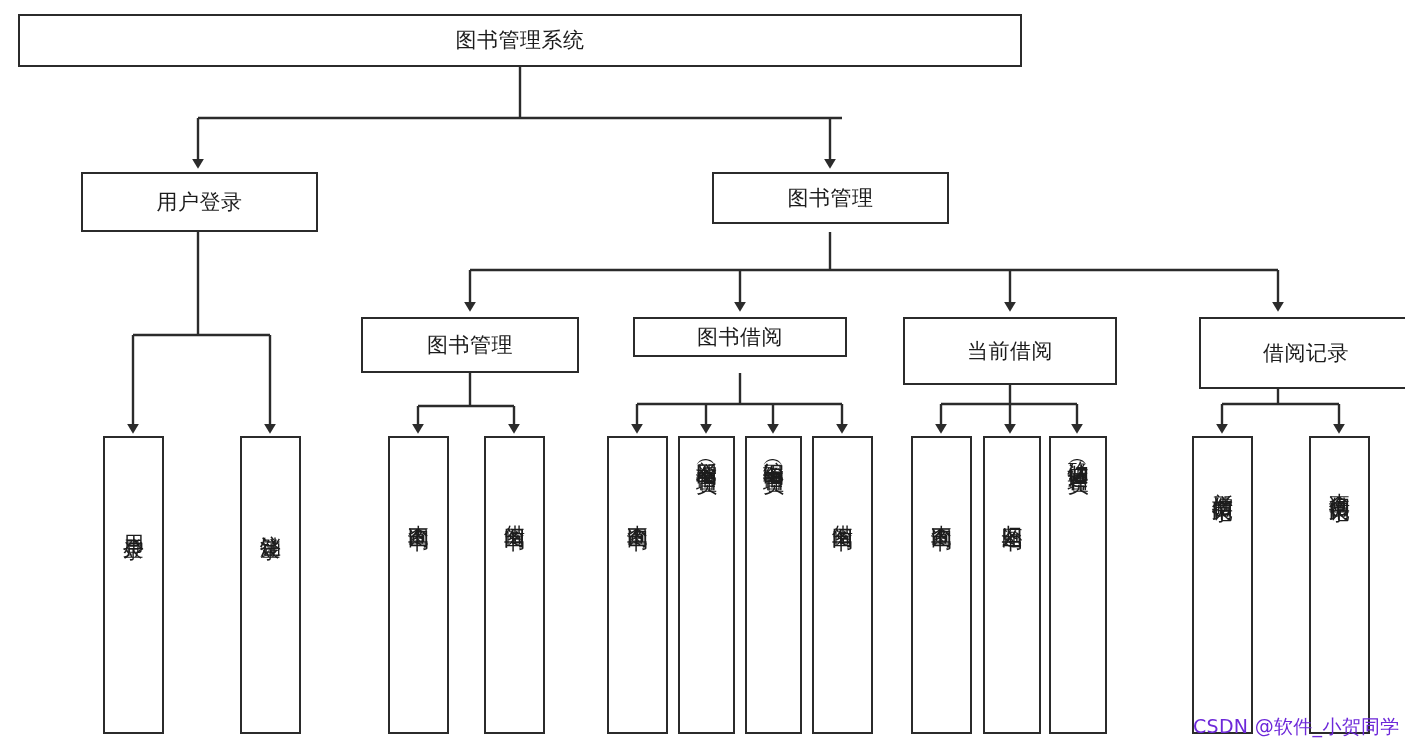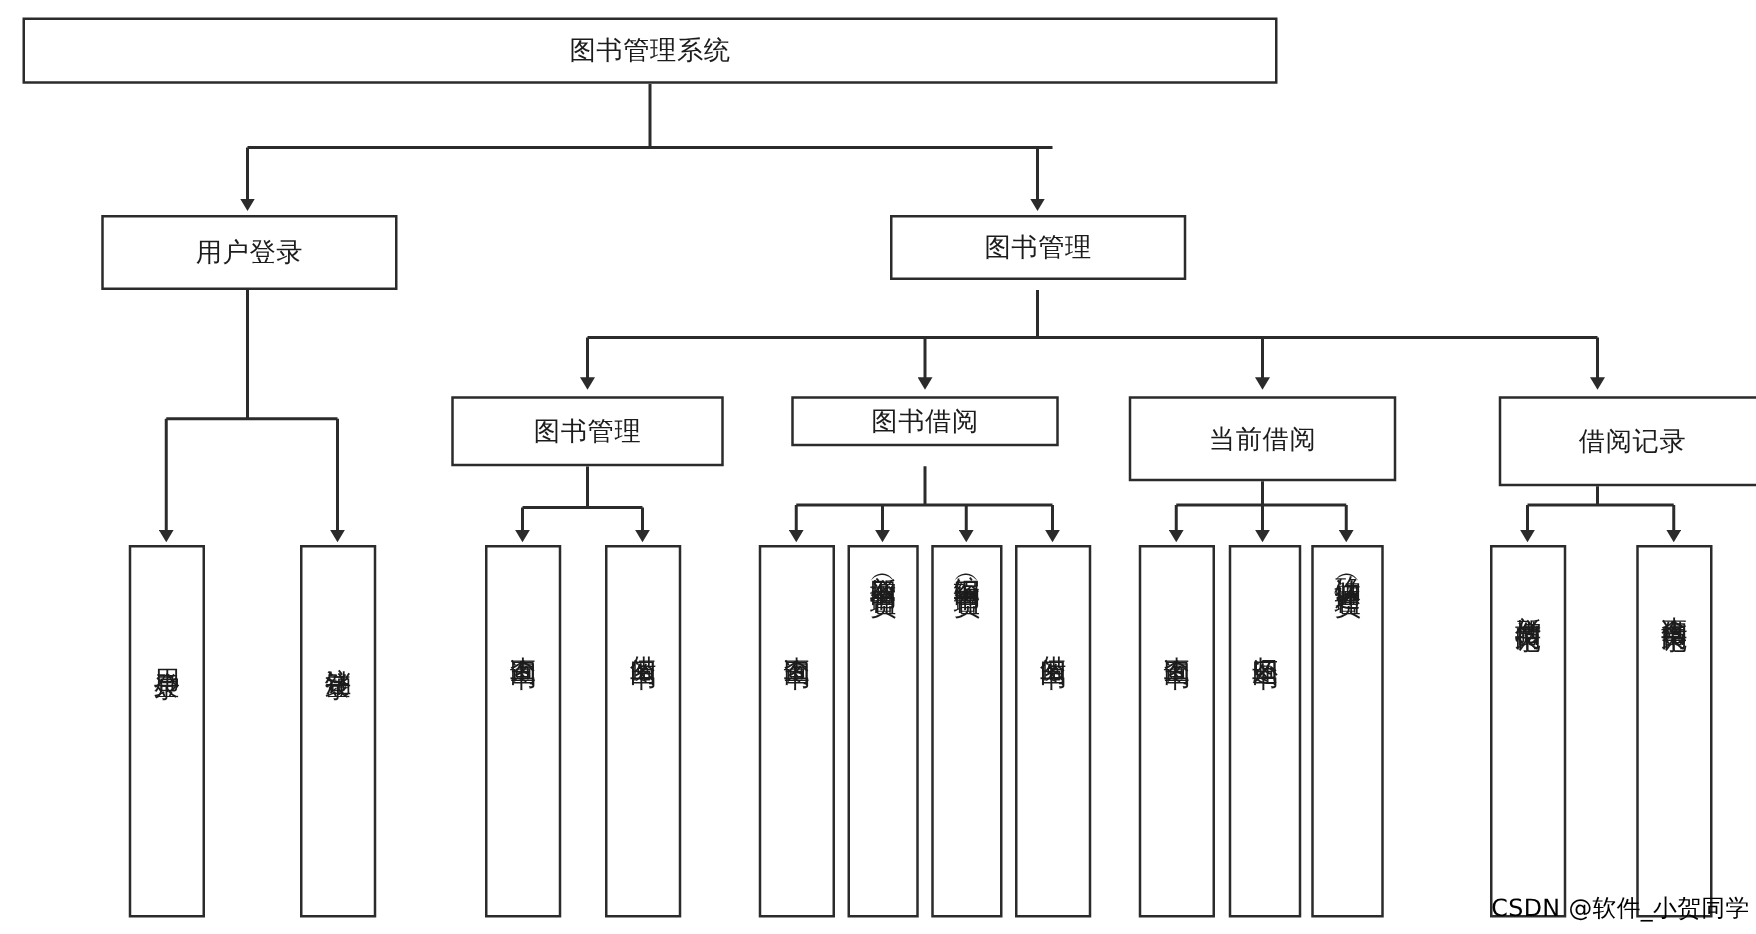--- a/index.html
+++ b/index.html
@@ -55,21 +55,21 @@
     text-orientation: upright;
     font-size: 21px;
     line-height: 1.34;
     letter-spacing: 2px;
     white-space: normal;
     max-height: 100%;
   }
   .watermark {
     position: absolute;
     font-size: 19px;
-    color: #000000;
+    color: #6d28d9;
     white-space: nowrap;
     z-index: 5;
     letter-spacing: 0.3px;
   }
 </style>
 </head>
 <body>
 
 <div id="canvas">
 

